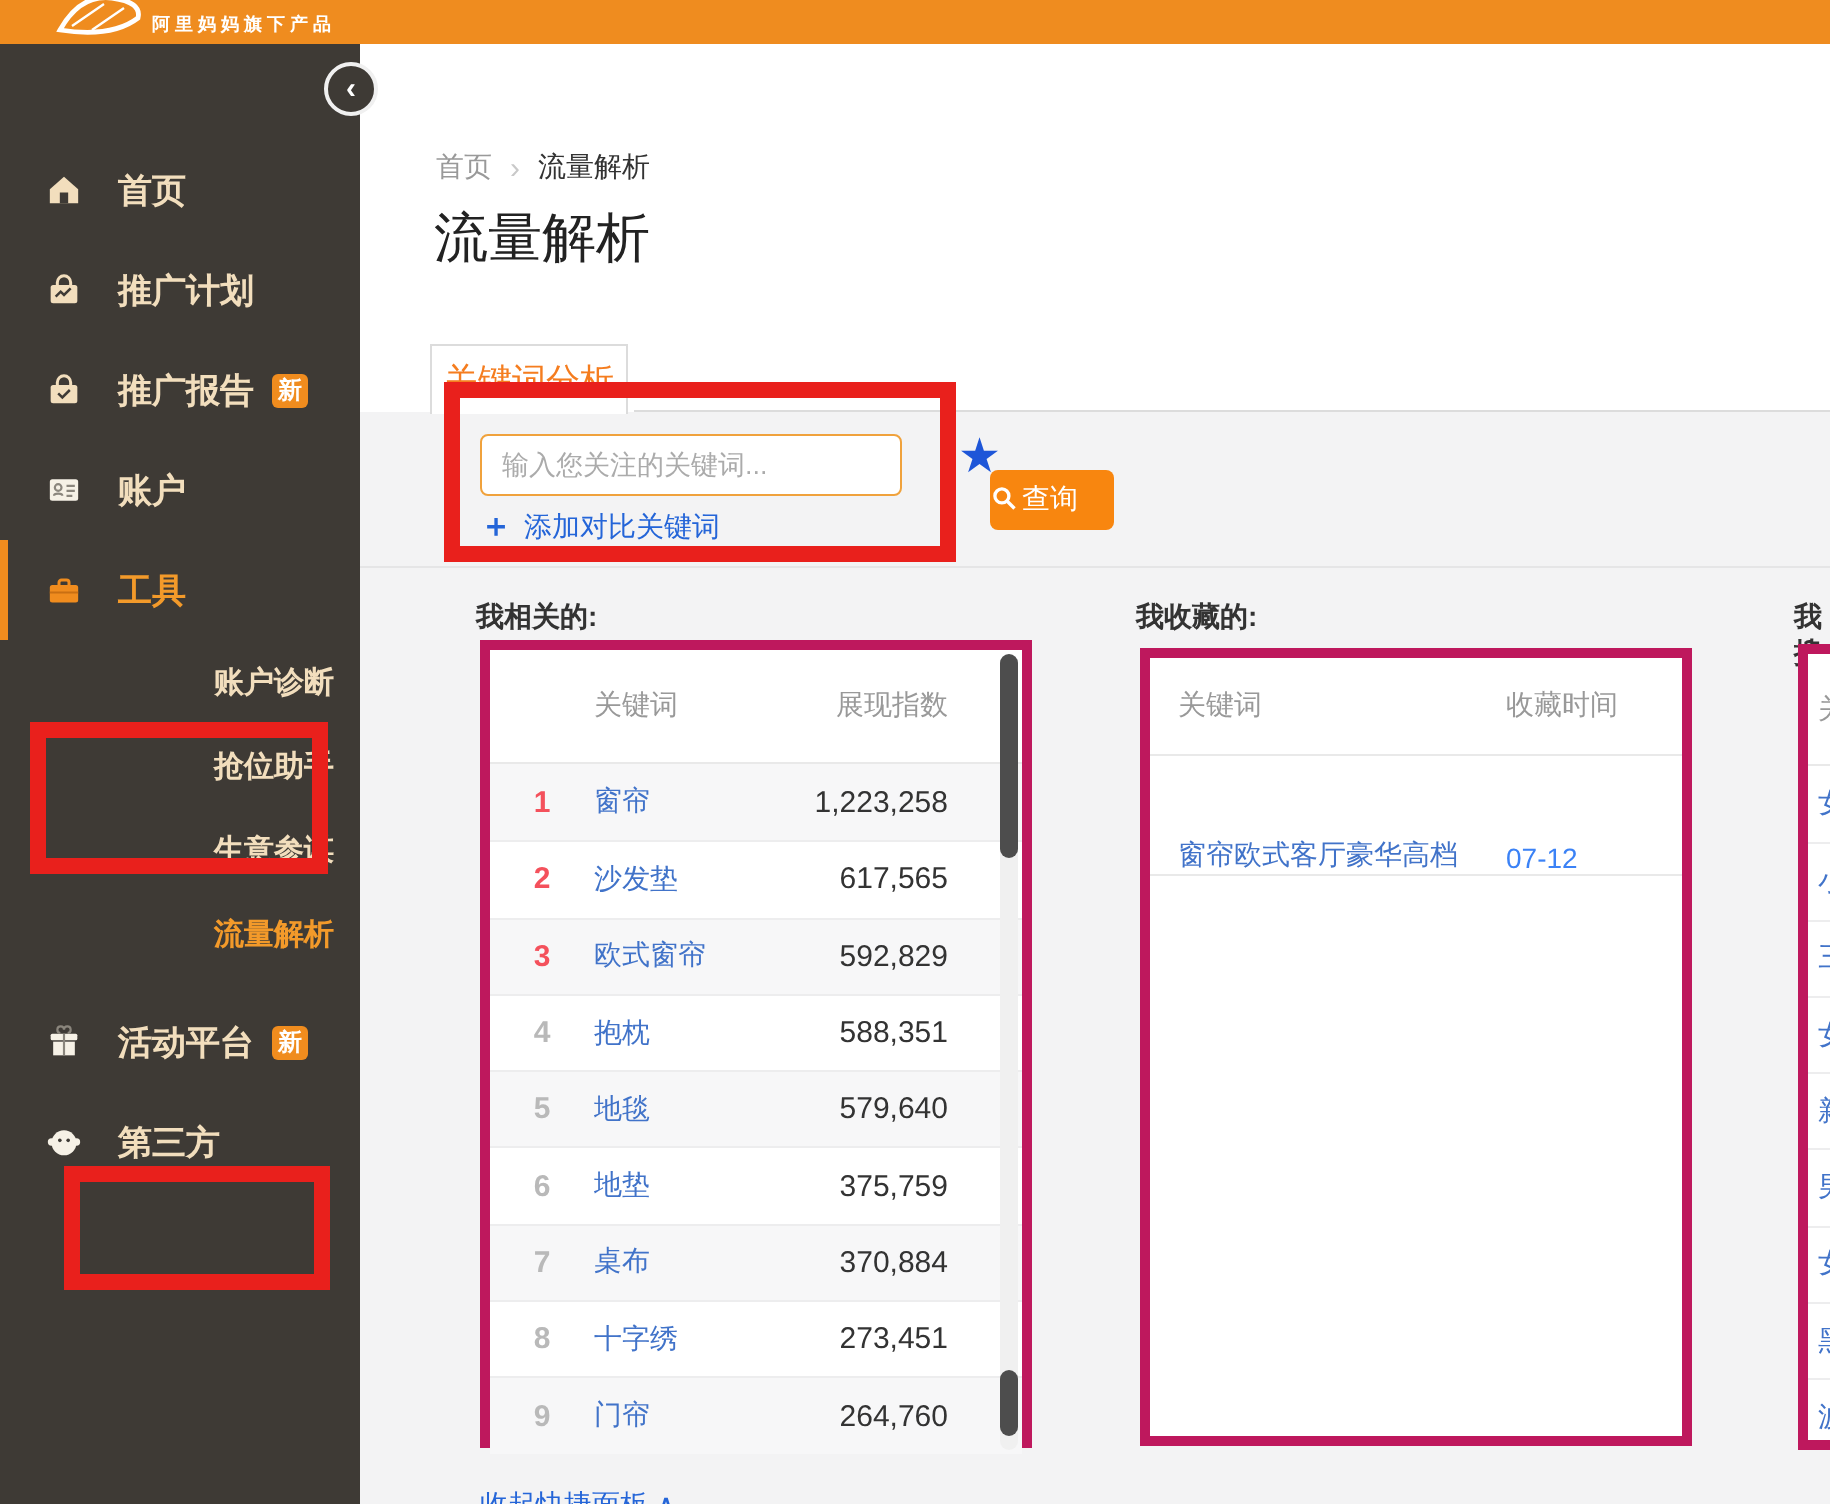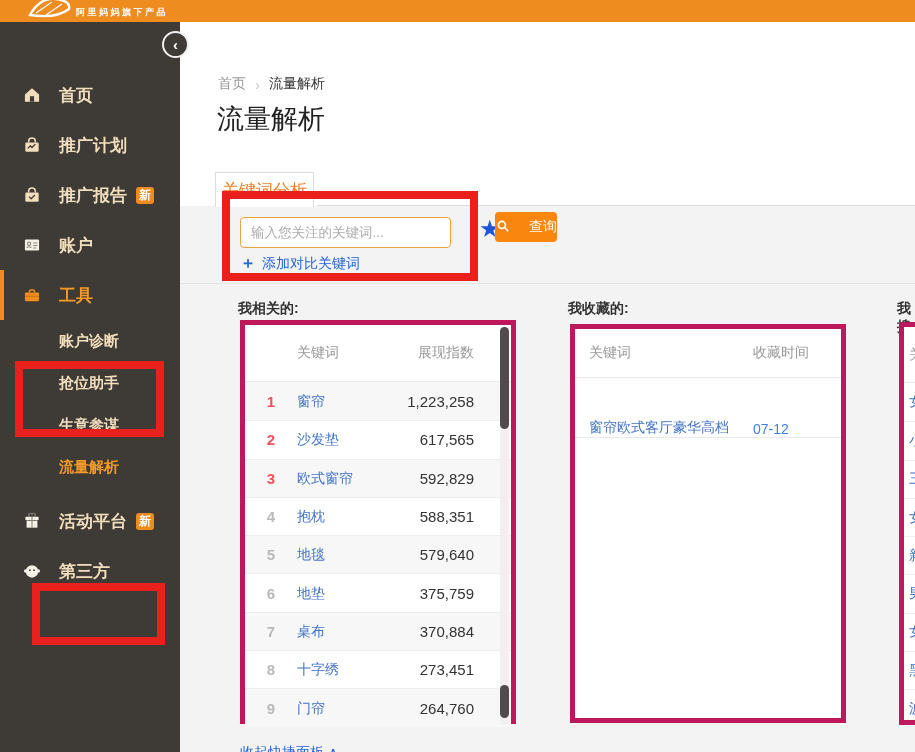--- a/index.html
+++ b/index.html
@@ -11,42 +11,42 @@
   .topbar { position:absolute; left:0; top:0; width:915px; height:22px; background:#ef8c1f; overflow:hidden; z-index:4; }
   .logo-mark { position:absolute; left:26px; top:-7px; }
   .brand-caption { position:absolute; left:76px; top:6px; color:#fff; font-size:9px; font-weight:bold; letter-spacing:2.5px; white-space:nowrap; }
 
   
   .sidebar { position:absolute; left:0; top:22px; width:180px; height:730px; background:#3e3a35; padding-top:48px; z-index:3; }
   .side-item { position:relative; height:50px; display:flex; align-items:center; padding-left:22px; color:#f2debd; font-size:17px; font-weight:bold; cursor:pointer; }
   .side-item .icon { width:20px; height:20px; margin-right:17px; display:flex; align-items:center; justify-content:center; }
   .side-item.active { color:#f39a2a; }
   .side-item.active::before { content:""; position:absolute; left:0; top:0; width:4px; height:50px; background:#f08c1e; }
-  .side-sub { height:42px; display:flex; align-items:center; padding-left:59px; color:#f2debd; font-size:15px; font-weight:bold; cursor:pointer; }
+  .side-sub { height:42px; display:flex; align-items:center; padding-left:59px; color:#f2debd; font-size:15px; font-weight:bold; cursor:pointer;margin-left:48px; }
   .side-sub.active { color:#f39a2a; }
   .badge { margin-left:9px; background:#f08c1e; color:#fff; font-size:12px; font-weight:bold; padding:1px 3px; border-radius:3px; line-height:1.25; }
   .gap8 { height:8px; }
   .toggle { position:absolute; left:162px; top:31px; width:27px; height:27px; border-radius:50%; background:#3e3a35; border:2px solid #f0f0f0; color:#fff; display:flex; align-items:center; justify-content:center; font-size:15px; font-weight:bold; z-index:6; cursor:pointer; }
 
   
   .breadcrumb { position:absolute; left:218px; top:75px; font-size:14px; color:#999; display:flex; align-items:center; gap:9px; }
   .crumb-sep { color:#c9c9c9; font-size:15px; }
   .crumb-current { color:#333; }
   .page-title { position:absolute; left:217px; top:101px; font-size:27px; color:#222; font-weight:500; }
 
   
   .tab { position:absolute; left:215px; top:172px; width:99px; height:35px; background:#fff; border:1px solid #dcdcdc; border-bottom:none; color:#f57d1f; font-size:17px; display:flex; align-items:center; justify-content:center; z-index:2; cursor:pointer; }
   .tabline { position:absolute; left:317px; top:205px; width:598px; height:1px; background:#dcdcdc; }
   .panel { position:absolute; left:180px; top:206px; width:735px; height:546px; background:#f3f3f4; }
   .panel-divider { position:absolute; left:0; top:77px; width:735px; height:1px; background:#e5e5e6; }
 
   .kw-input { position:absolute; left:60px; top:11px; width:211px; height:31px; background:#fff; border:1.5px solid #f0a23c; border-radius:4px; padding:0 10px; font-size:13.5px; color:#0c4a6e; outline:none; font-family:inherit; }
   .kw-input::placeholder { color:#ababab; }
   .star { position:absolute; left:299px; top:11px; color:#1e56d8; font-size:24px; line-height:1; cursor:pointer; }
-  .query-btn { position:absolute; left:315px; top:6px; width:62px; height:30px; background:#f8860f; border:none; border-radius:4px; color:#fff; font-size:14px; display:flex; align-items:center; justify-content:flex-end; gap:19px; cursor:pointer; font-family:inherit; }
+  .query-btn { position:absolute; left:315px; top:29px; width:62px; height:30px; background:#f8860f; border:none; border-radius:4px; color:#fff; font-size:14px; display:flex; align-items:center; justify-content:flex-start; gap:2px; cursor:pointer; font-family:inherit; }
   .add-compare { position:absolute; left:60px; top:47px; color:#2465d8; font-size:14px; display:flex; align-items:center; gap:6px; cursor:pointer; }
   .add-plus { font-size:16px; font-weight:bold; }
 
   
   .tbl-label { position:absolute; font-size:14px; font-weight:bold; color:#333; }
   .tbl { position:absolute; background:#fff; border:5px solid #be185d; }
   .t-head { display:flex; align-items:center; color:#999; font-size:14px; border-bottom:1px solid #e9e9e9; }
 
   .tbl1 { left:60px; top:114px; width:276px; height:404px; }
   .tbl1 .t-head { height:57px; }

